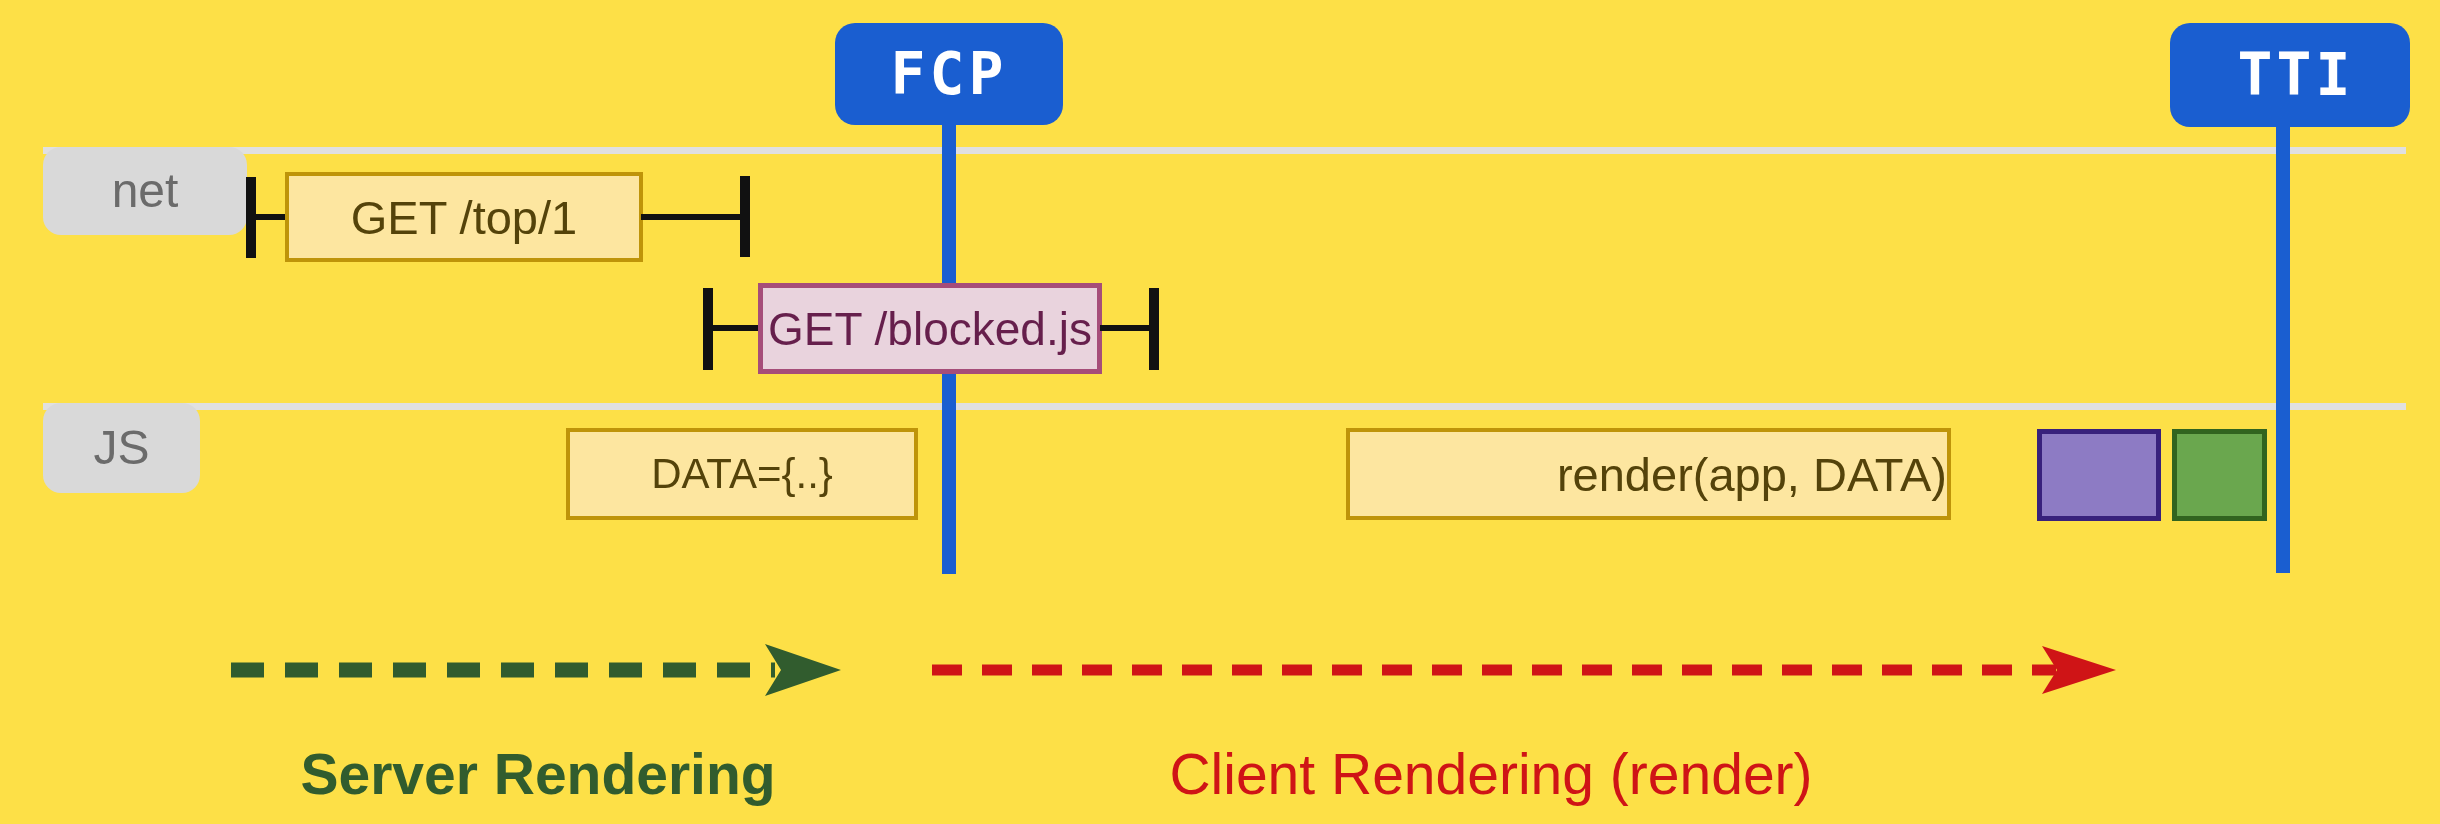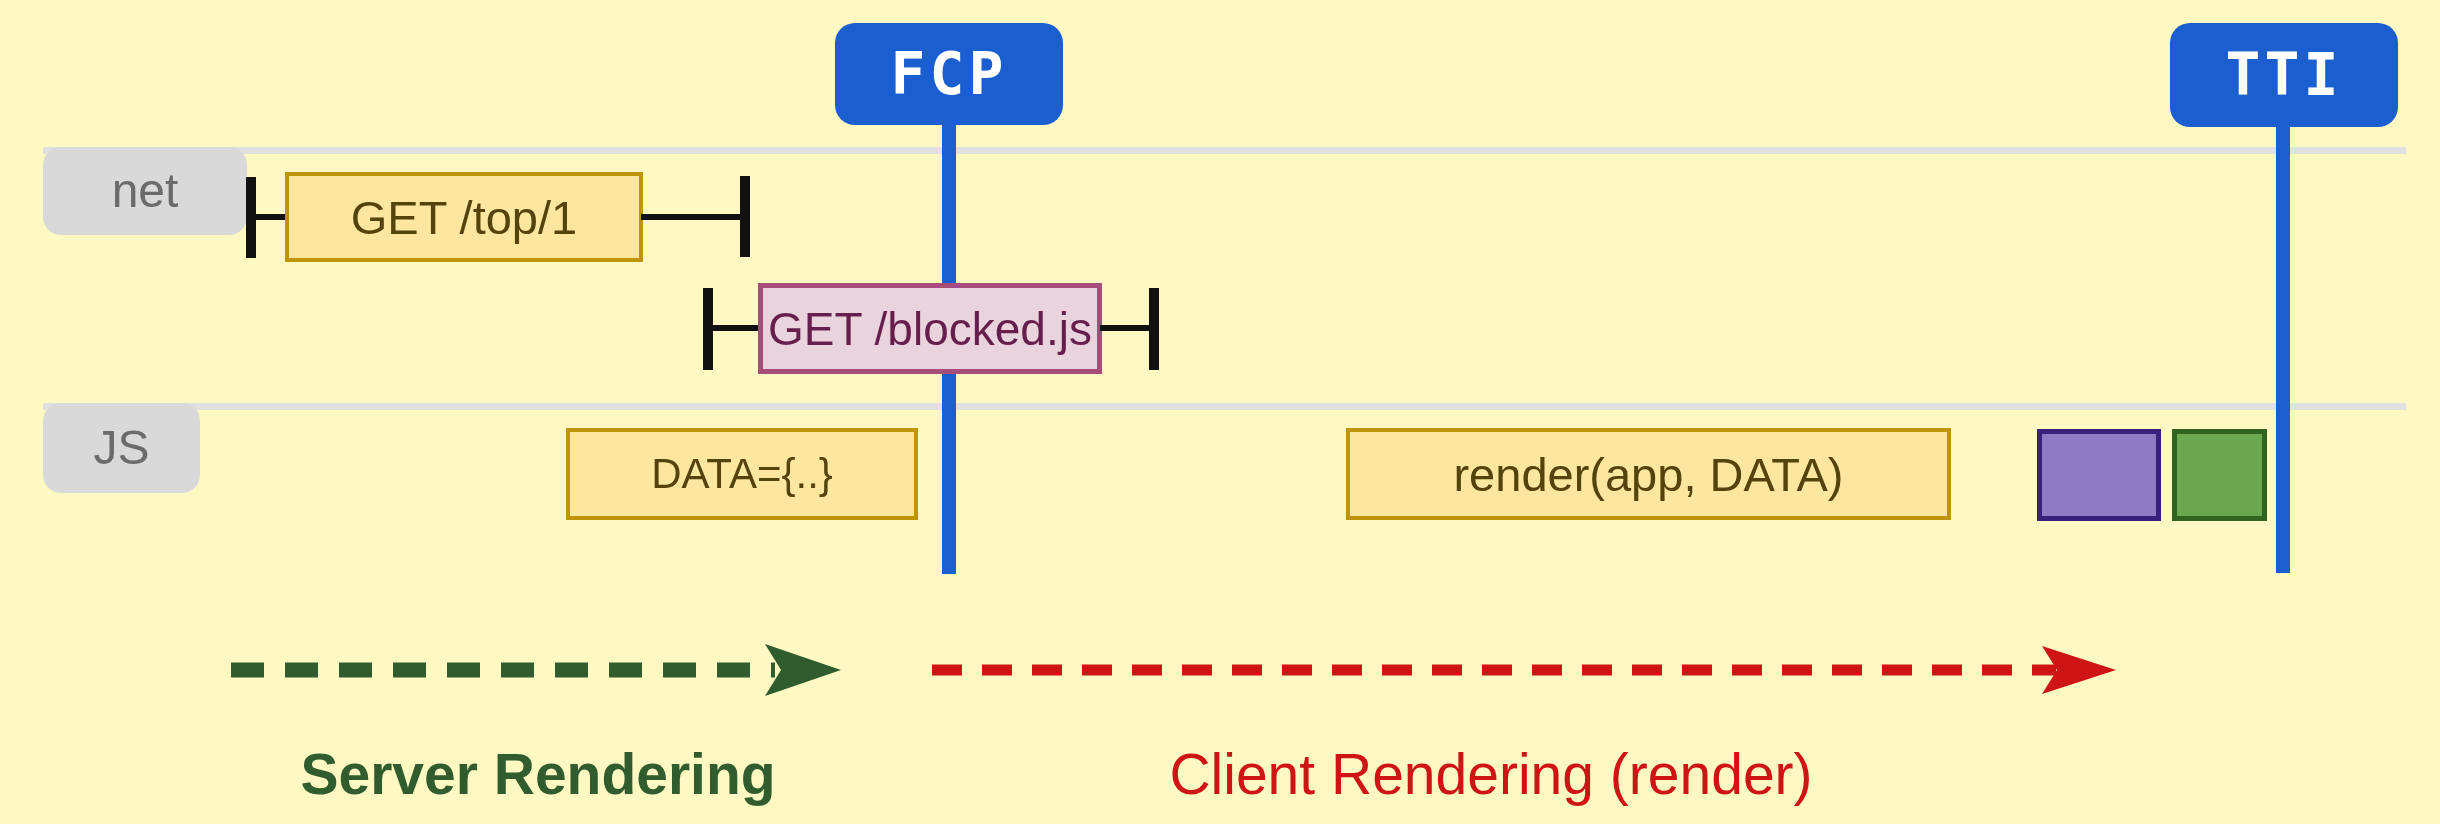--- a/index.html
+++ b/index.html
@@ -1,19 +1,19 @@
 <!DOCTYPE html>
 <html style="--marker_blue: #1a5ed0; --track_gray: #e0e0e0; --label_gray: #d9d9d9; --label_text: #6b6b6b; --yellow_fill: #fde6a0; --yellow_border: #bf9409; --yellow_text: #54430a; --pink_fill: #e9d3dd; --pink_border: #a64d79; --pink_text: #661f4c; --purple_fill: #8d7bc4; --purple_border: #38217c; --green_fill: #6aa74e; --green_border: #31641f; --server_green: #315c2e; --client_red: #cf1416; --whisker_black: #111111;"><head>
 <meta charset="utf-8">
 <style>
   html,body{margin:0;padding:0;background:#ffffff;}
   .stage{
     position:relative;
     width:2440px;height:824px;
-    background:#fef9c3;
+    background:#fde047;
     font-family:"Liberation Sans",sans-serif;
     overflow:hidden;
   }
   
   .track-line{position:absolute;height:7px;background:var(--track_gray);}
   
   .track-tab{
     position:absolute;background:var(--label_gray);
     border-radius:18px;
     color:var(--label_text);
@@ -60,21 +60,21 @@
 
   <div class="track-line" style="left:43px;top:147px;width:2363px;"></div>
   <div class="track-line" style="left:43px;top:403px;width:2363px;"></div>
 
   <div class="marker-line" style="left:942px;top:122px;height:452px;"></div>
   <div class="marker-line" style="left:2276px;top:124px;height:449px;"></div>
 
   <div class="marker-badge" style="left:835px;top:23px;width:228px;height:102px;">
     <span>FCP</span>
   </div>
-  <div class="marker-badge" style="left:2170px;top:23px;width:228px;height:104px;">
+  <div class="marker-badge" style="left:2170px;top:23px;width:228px;height:104px;padding-left:12px;">
     <span>TTI</span>
   </div>
 
   <div class="track-tab" style="left:43px;top:147px;width:204px;height:88px;">
     <span>net</span>
   </div>
   <div class="track-tab" style="left:43px;top:403px;width:157px;height:90px;">
     <span>JS</span>
   </div>
 
@@ -90,21 +90,21 @@
   <div class="conn" style="left:711px;top:325px;width:49px;"></div>
   <div class="bar pink" style="left:758px;top:283px;width:344px;height:91px;font-size:46px;">
     <span>GET /blocked.js</span>
   </div>
   <div class="conn" style="left:1100px;top:325px;width:51px;"></div>
   <div class="tick" style="left:1149px;top:288px;height:82px;"></div>
 
   <div class="bar yellow" style="left:566px;top:428px;width:352px;height:92px;font-size:42px;align-items:center;">
     <span>DATA={..}</span>
   </div>
-  <div class="bar yellow" style="left:1346px;top:428px;width:605px;height:92px;font-size:47px;">
+  <div class="bar yellow" style="left:1346px;top:428px;width:605px;height:92px;font-size:47px;justify-content:flex-end;">
     <span>render(app, DATA)</span>
   </div>
   <div class="block purple" style="left:2037px;top:429px;width:124px;height:92px;"></div>
   <div class="block green" style="left:2172px;top:429px;width:95px;height:92px;"></div>
 
   <svg class="arrow" style="left:227px;top:638px;" width="620" height="64" viewBox="0 0 620 64">
     <line x1="4" y1="32" x2="548" y2="32" style="stroke:var(--server_green);" stroke-width="15" stroke-dasharray="33 21"></line>
     <polygon points="538,6 614,32 538,58 554,32" style="fill:var(--server_green);"></polygon>
   </svg>
   <svg class="arrow" style="left:930px;top:638px;" width="1190" height="64" viewBox="0 0 1190 64">

